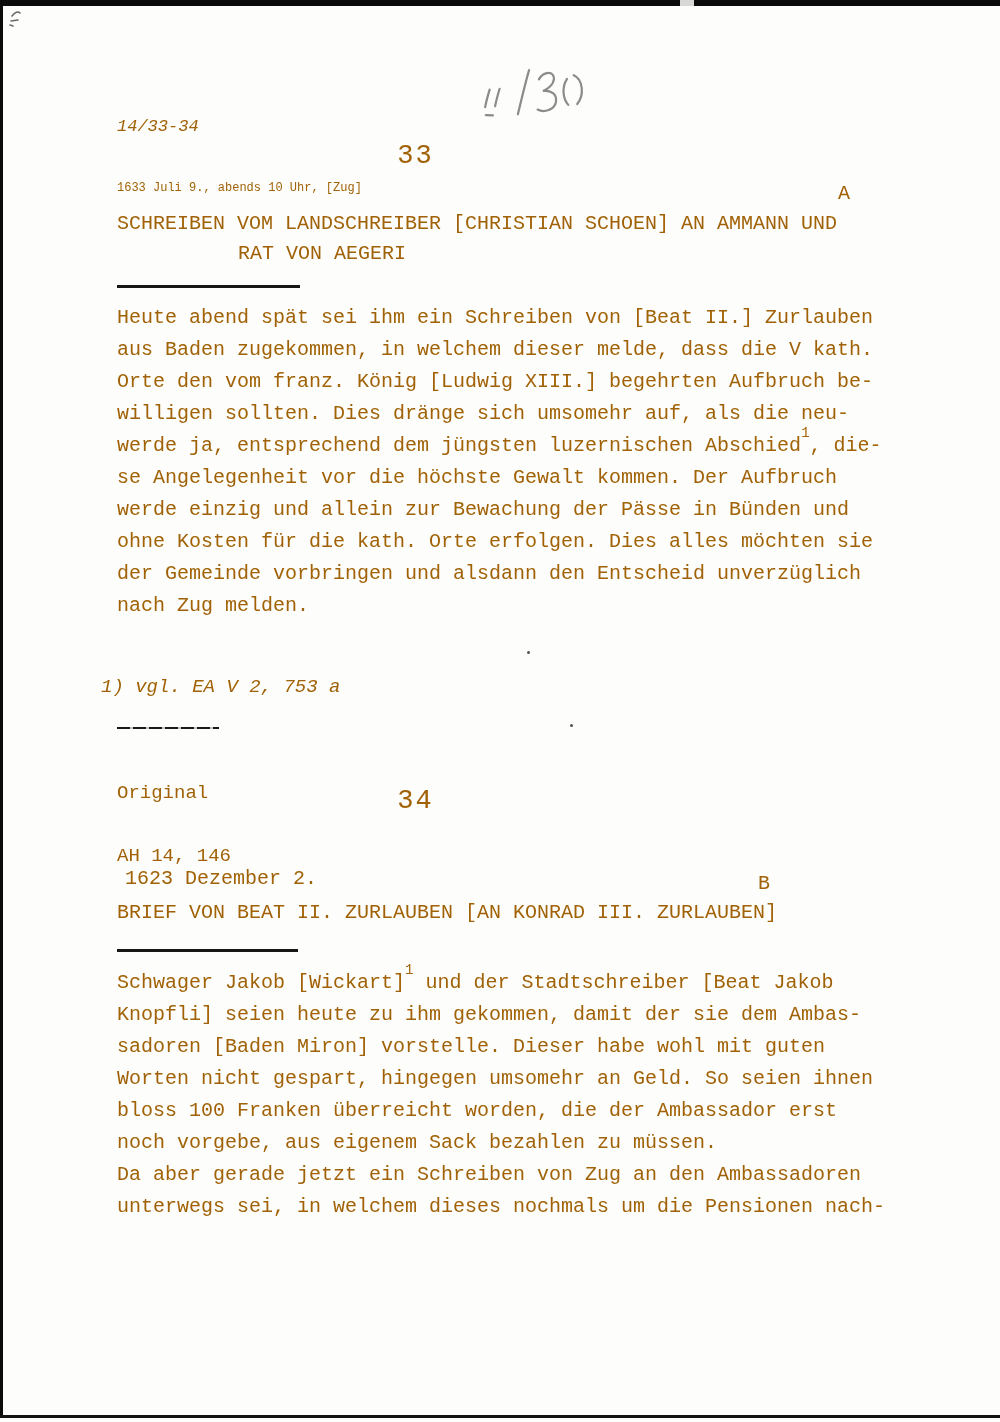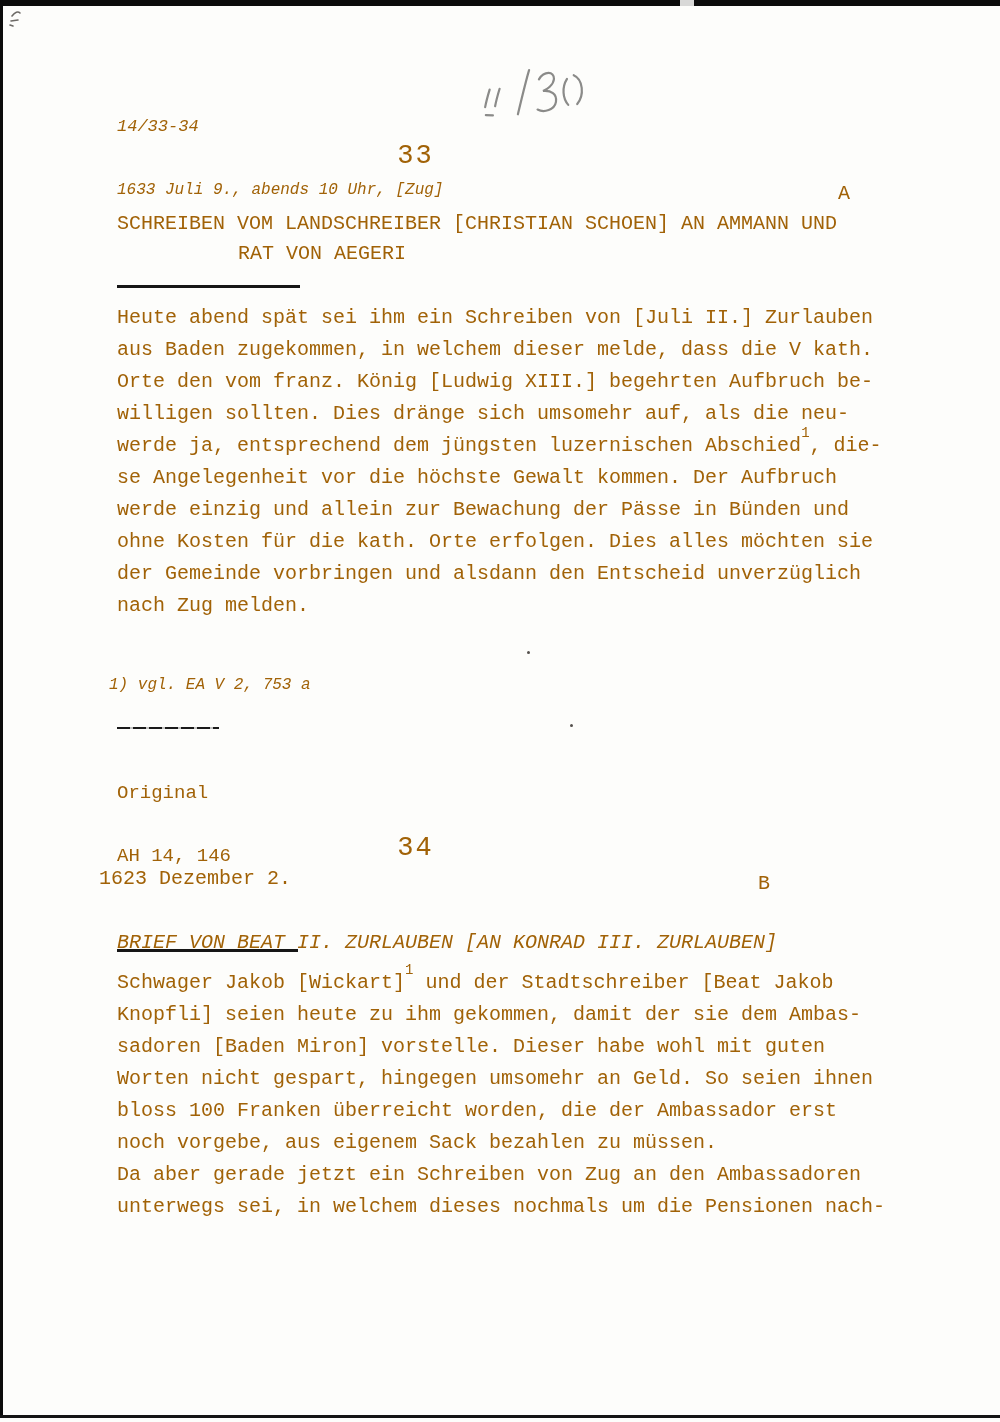--- a/index.html
+++ b/index.html
@@ -16,38 +16,38 @@
   .edge-top::after{content:"";position:absolute;left:68%;top:0;width:14px;height:6px;background:#fdfdfb;opacity:.85;}
   .edge-left{position:absolute;top:6px;left:0;width:3px;height:1410px;background:#0b0b0b;}
   .edge-bottom{position:absolute;left:0;bottom:4px;width:100%;height:3px;background:#141414;}
   .speck{position:absolute;background:#55514d;border-radius:50%;}
 
   .abs{position:absolute;white-space:pre;}
   .italic{font-style:italic;}
   .doc-range{top:117px;left:117px;font-size:17px;}
   .section-number{left:0;width:831px;text-align:center;font-size:27px;letter-spacing:2px;}
   .num-33{top:141px;}
-  .num-34{top:833px;text-align:center;}
-  .date-33{top:181px;left:117px;font-size:16px;font-style:italic;}
+  .num-34{top:786px;text-align:center;}
+  .date-33{top:181px;left:117px;font-size:12px;}
   .mark-a{top:182px;left:838px;font-size:20px;}
   .title-33a{top:212px;left:117px;font-size:20px;}
   .title-33b{top:242px;left:238px;font-size:20px;}
   .rule{position:absolute;height:2.5px;background:#161616;}
   .rule-33{top:285px;left:117px;width:183px;}
   .para{position:absolute;left:117px;font-size:20px;line-height:32px;}
   .para-33{top:302px;}
   .body-line{white-space:pre;}
   sup{font-size:0.7em;position:relative;top:-0.45em;line-height:0;}
-  .footnote{top:676px;left:109px;font-size:16px;}
+  .footnote{top:676px;left:101px;font-size:19px;}
   .rule-src{top:727px;left:117px;width:102px;height:2px;
     background:repeating-linear-gradient(90deg,#1a1a1a 0 13px,rgba(26,26,26,.25) 13px 16px);}
   .source{top:741px;left:117px;font-size:19px;line-height:21px;}
-  .date-34{top:867px;left:99px;font-size:20px;text-align:center;}
+  .date-34{top:867px;left:125px;font-size:20px;text-align:center;}
   .mark-b{top:872px;left:758px;font-size:20px;}
-  .title-34{top:931px;left:117px;font-size:20px;font-style:italic;}
+  .title-34{top:901px;left:117px;font-size:20px;}
   .rule-34{top:949px;left:117px;width:181px;}
   .para-34{top:967px;font-family:Liberation Mono, monospace;}
   .handwriting{position:absolute;top:64px;left:468px;transform:rotate(-5deg);}
   .corner-scribble{position:absolute;top:6px;left:6px;}
 </style>
 </head>
 <body>
 
 <div class="page">
 
@@ -74,21 +74,21 @@
   <div class="abs italic doc-range">14/33-34</div>
 
   <div class="abs section-number num-33">33</div>
   <div class="abs date-33">1633 Juli 9., abends 10 Uhr, [Zug]</div>
   <div class="abs mark-a">A</div>
   <div class="abs title-33a">SCHREIBEN VOM LANDSCHREIBER [CHRISTIAN SCHOEN] AN AMMANN UND</div>
   <div class="abs title-33b">RAT VON AEGERI</div>
   <div class="rule rule-33"></div>
 
   <div class="para para-33">
-      <div class="body-line">Heute abend spät sei ihm ein Schreiben von [Juli II.] Zurlauben</div>
+      <div class="body-line">Heute abend spät sei ihm ein Schreiben von [Beat II.] Zurlauben</div>
       <div class="body-line">aus Baden zugekommen, in welchem dieser melde, dass die V kath.</div>
       <div class="body-line">Orte den vom franz. König [Ludwig XIII.] begehrten Aufbruch be-</div>
       <div class="body-line">willigen sollten. Dies dränge sich umsomehr auf, als die neu-</div>
       <div class="body-line"><span>werde ja, entsprechend dem jüngsten luzernischen Abschied</span><sup>1</sup><span>, die-</span></div>
       <div class="body-line">se Angelegenheit vor die höchste Gewalt kommen. Der Aufbruch</div>
       <div class="body-line">werde einzig und allein zur Bewachung der Pässe in Bünden und</div>
       <div class="body-line">ohne Kosten für die kath. Orte erfolgen. Dies alles möchten sie</div>
       <div class="body-line">der Gemeinde vorbringen und alsdann den Entscheid unverzüglich</div>
       <div class="body-line">nach Zug melden.</div>
     </div>

